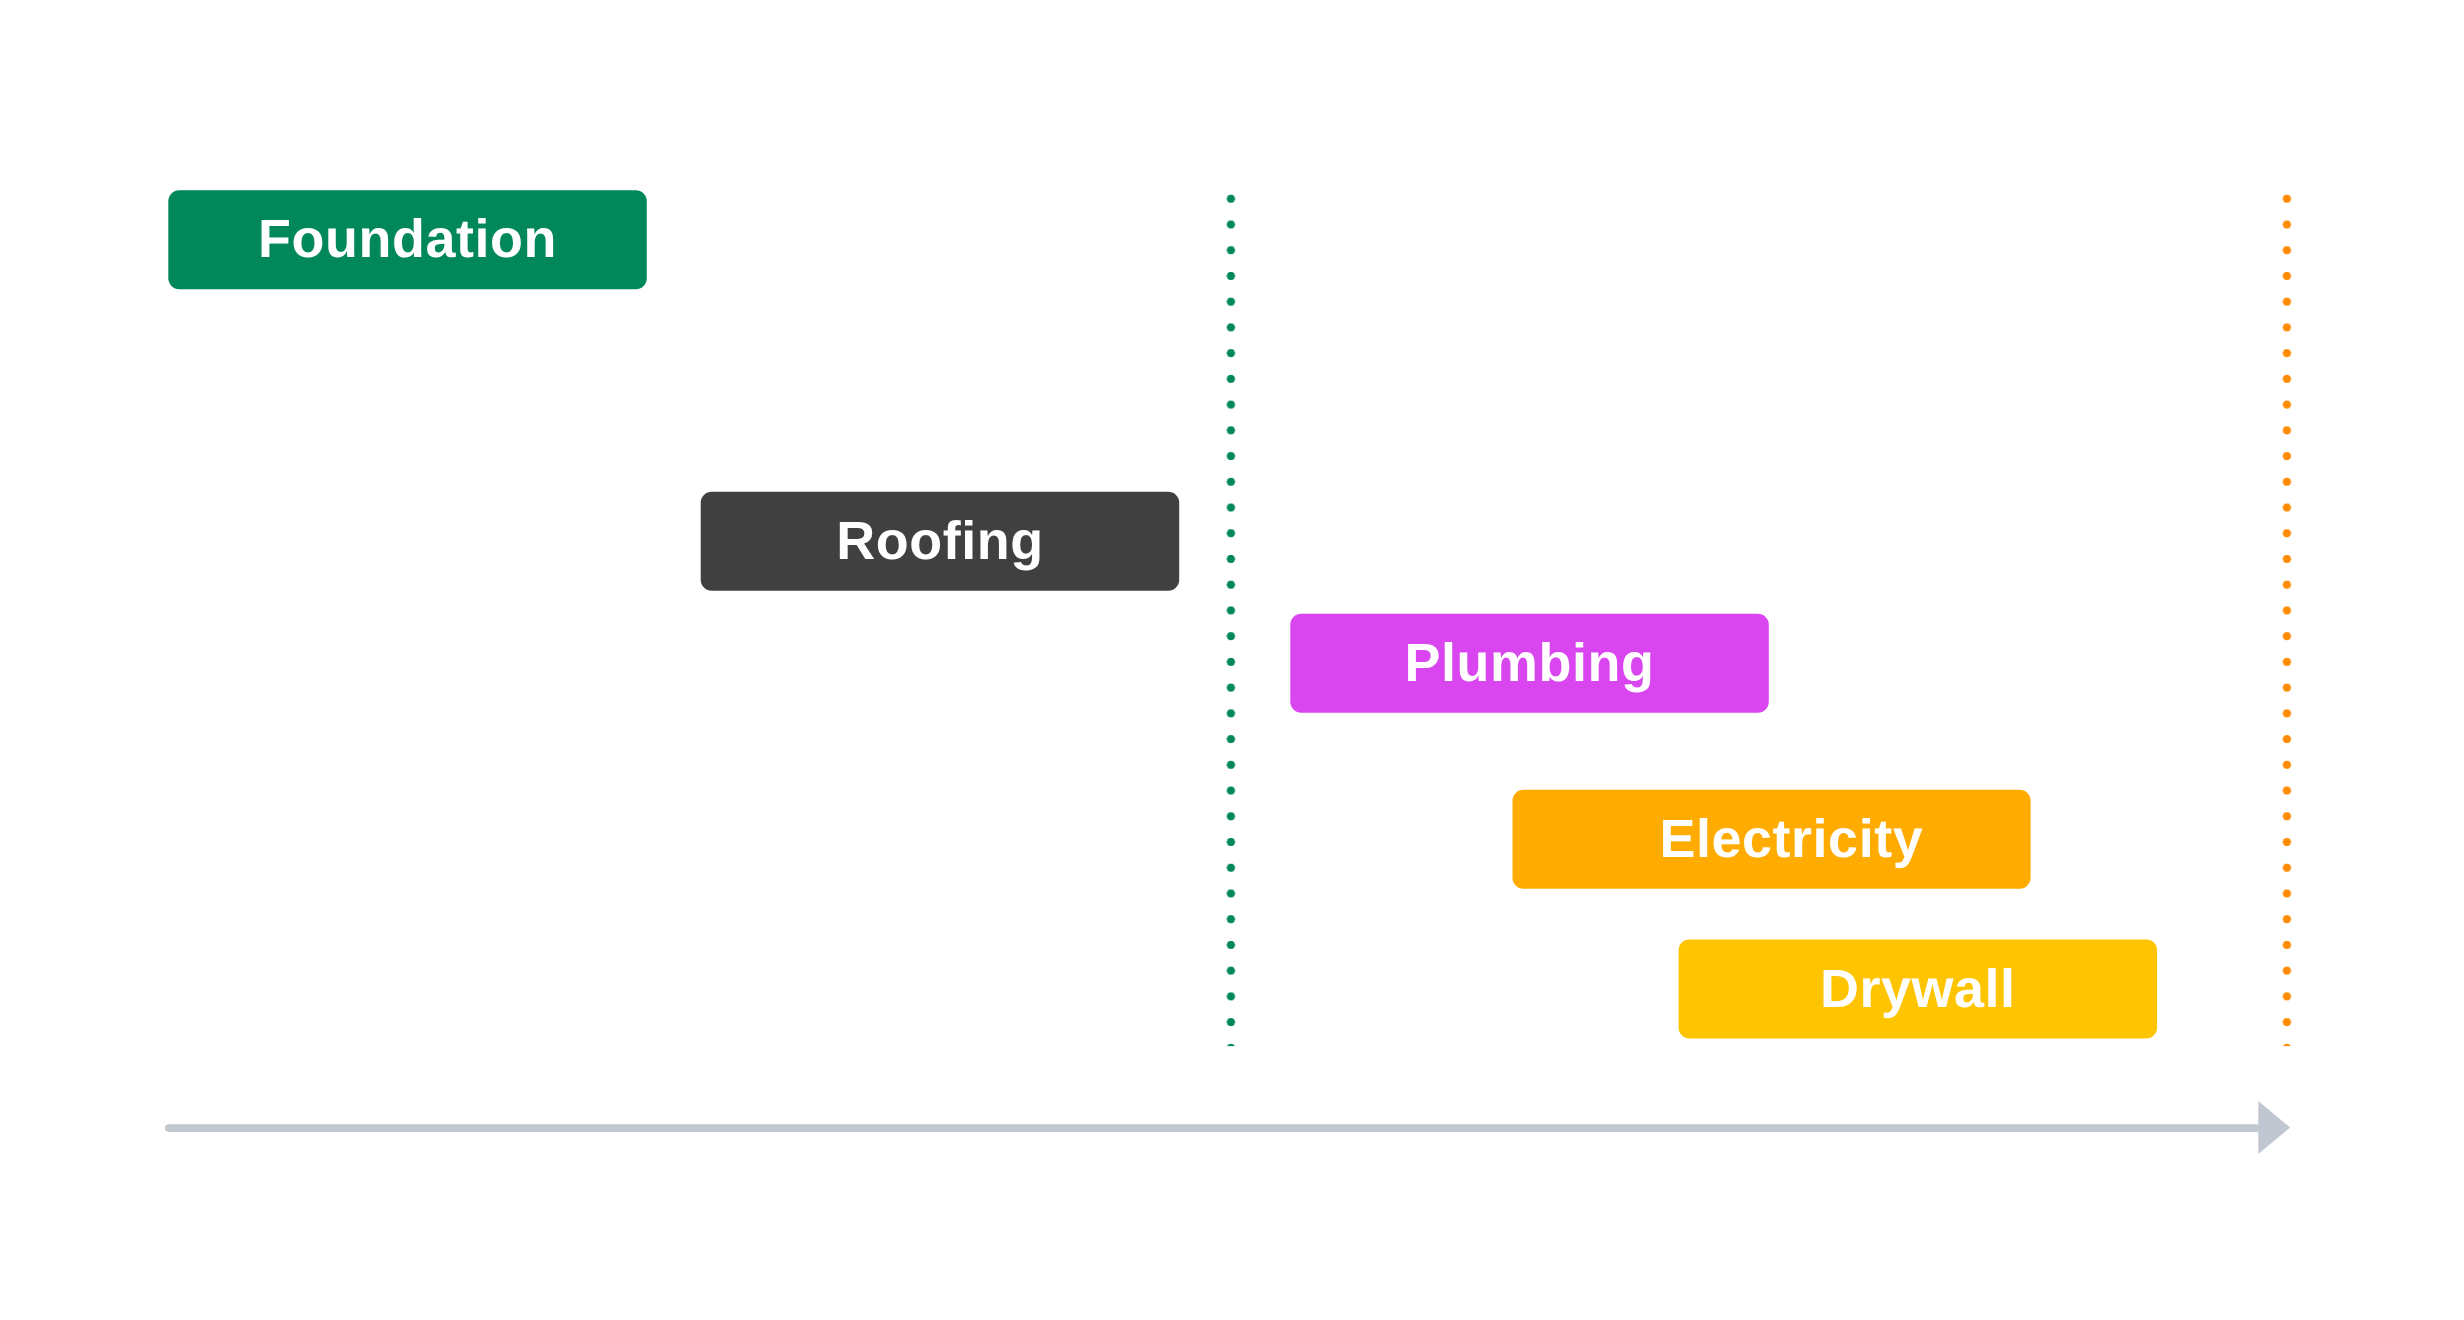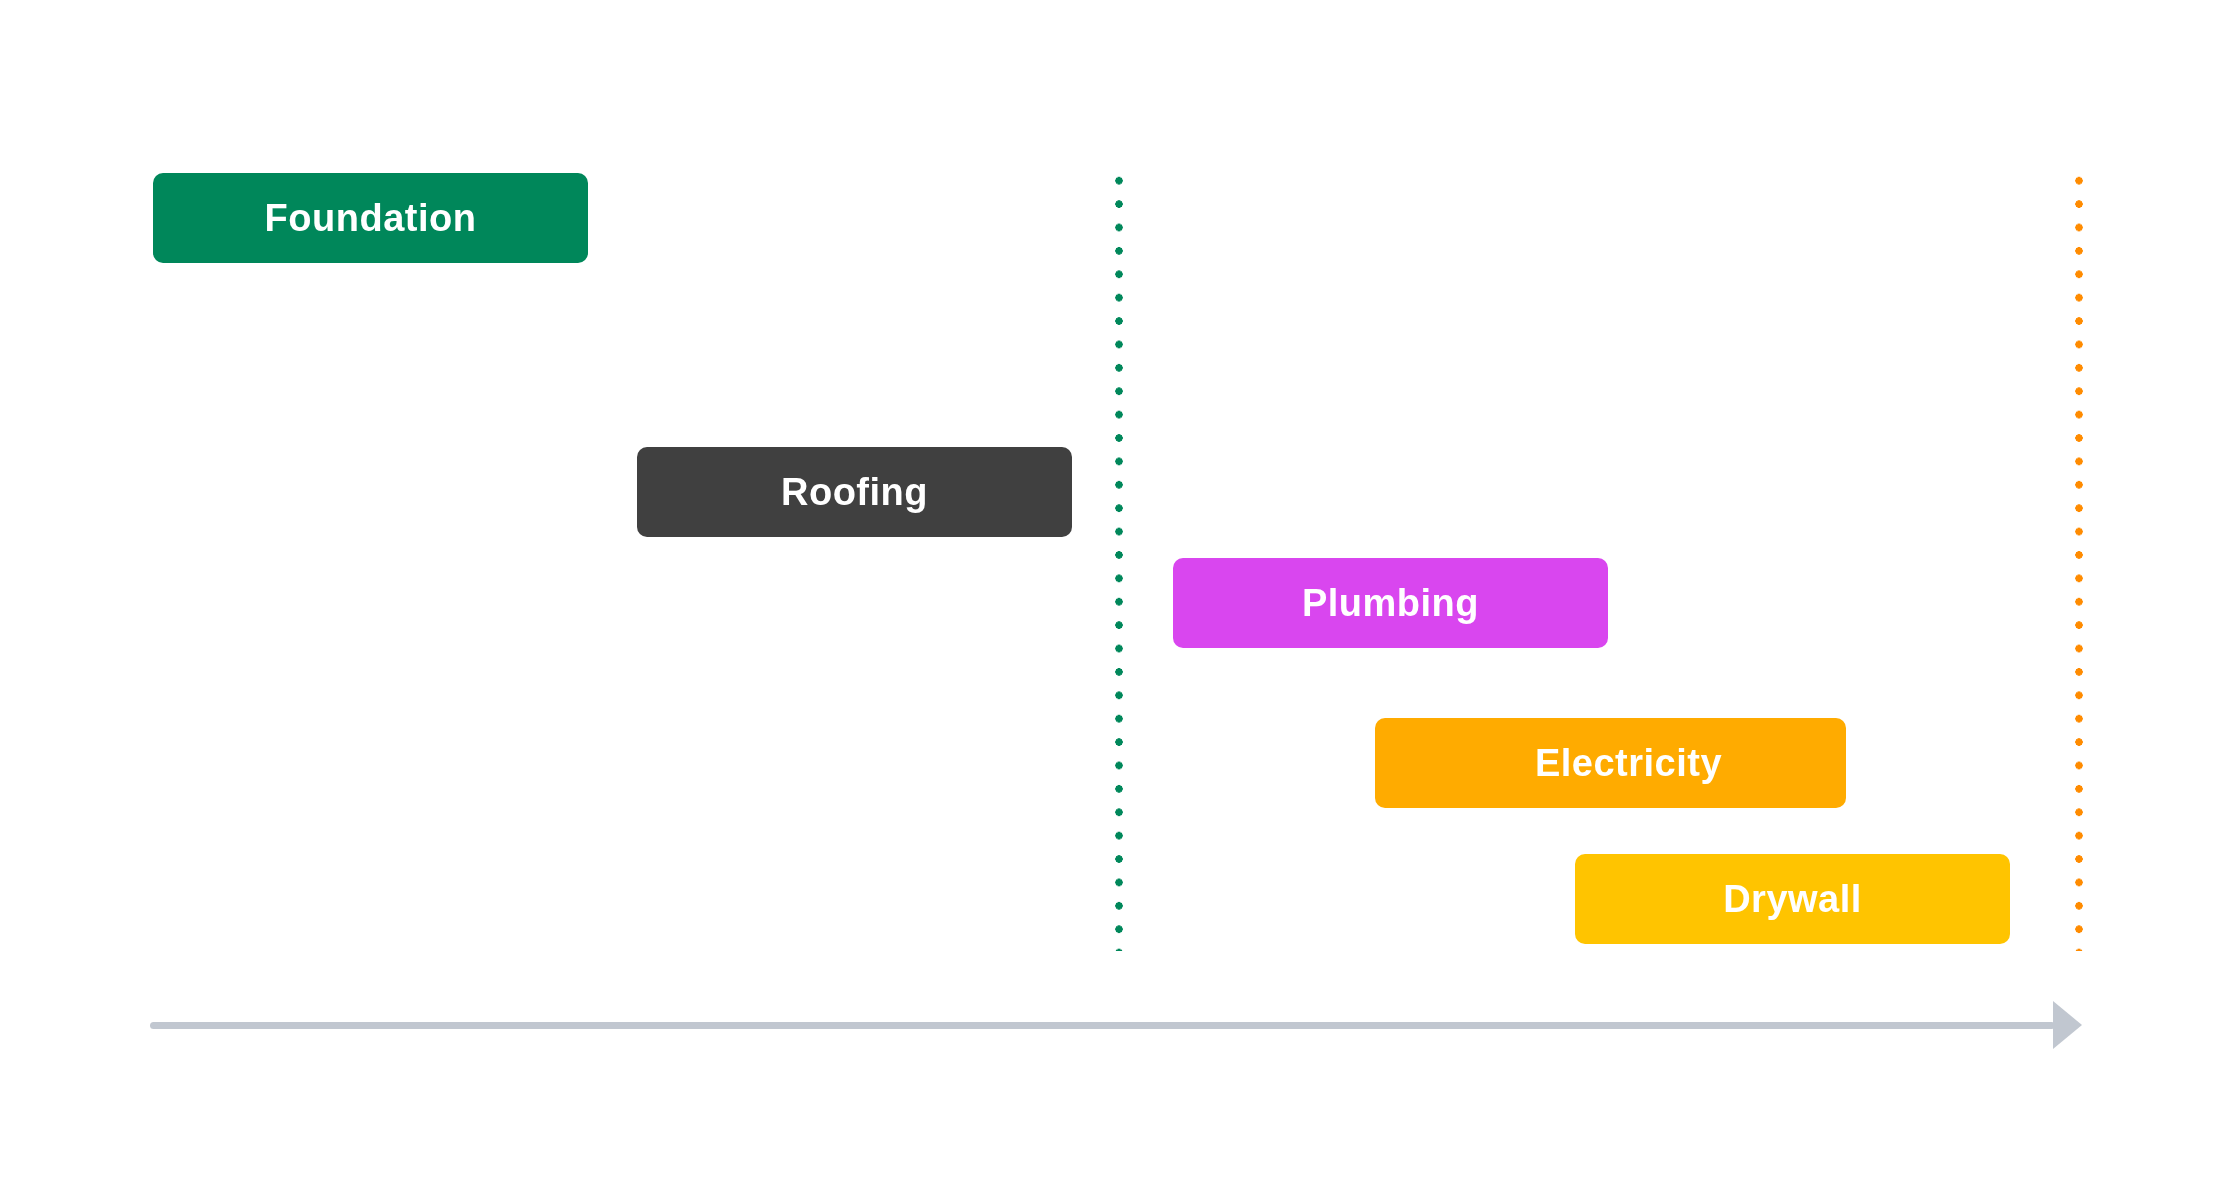--- a/index.html
+++ b/index.html
@@ -21,32 +21,32 @@
     position: absolute;
     width: 435px;
     height: 90px;
     border-radius: 10px;
     display: flex;
     align-items: center;
     justify-content: center;
   }
   .bar .bar-label {
     color: #ffffff;
-    font-size: 38px;
+    font-size: 49px;
     font-weight: bold;
     letter-spacing: 0.5px;
     white-space: nowrap;
     text-align: center;
   }
   .bar-foundation  { left: 153px;  top: 173px; background: #00875A; }
   .bar-framing     { left: 393px;  top: 311px; background: #36B37E; }
   .bar-roofing     { left: 637px;  top: 447px; background: #404040; }
   .bar-plumbing    { left: 1173px; top: 558px; background: #d946ef; }
   .bar-electricity { left: 1375px; top: 718px; background: #FFAB00; padding-left: 36px; }
-  .bar-drywall     { left: 1575px; top: 854px; background: #FFC400; }
+  .bar-drywall     { left: 1526px; top: 854px; background: #FFC400; }
 
   
   .vline {
     position: absolute;
     top: 169px;
     width: 8px;
     height: 782px;
     background-repeat: repeat-y;
     background-size: 8px 23.4px;
   }

